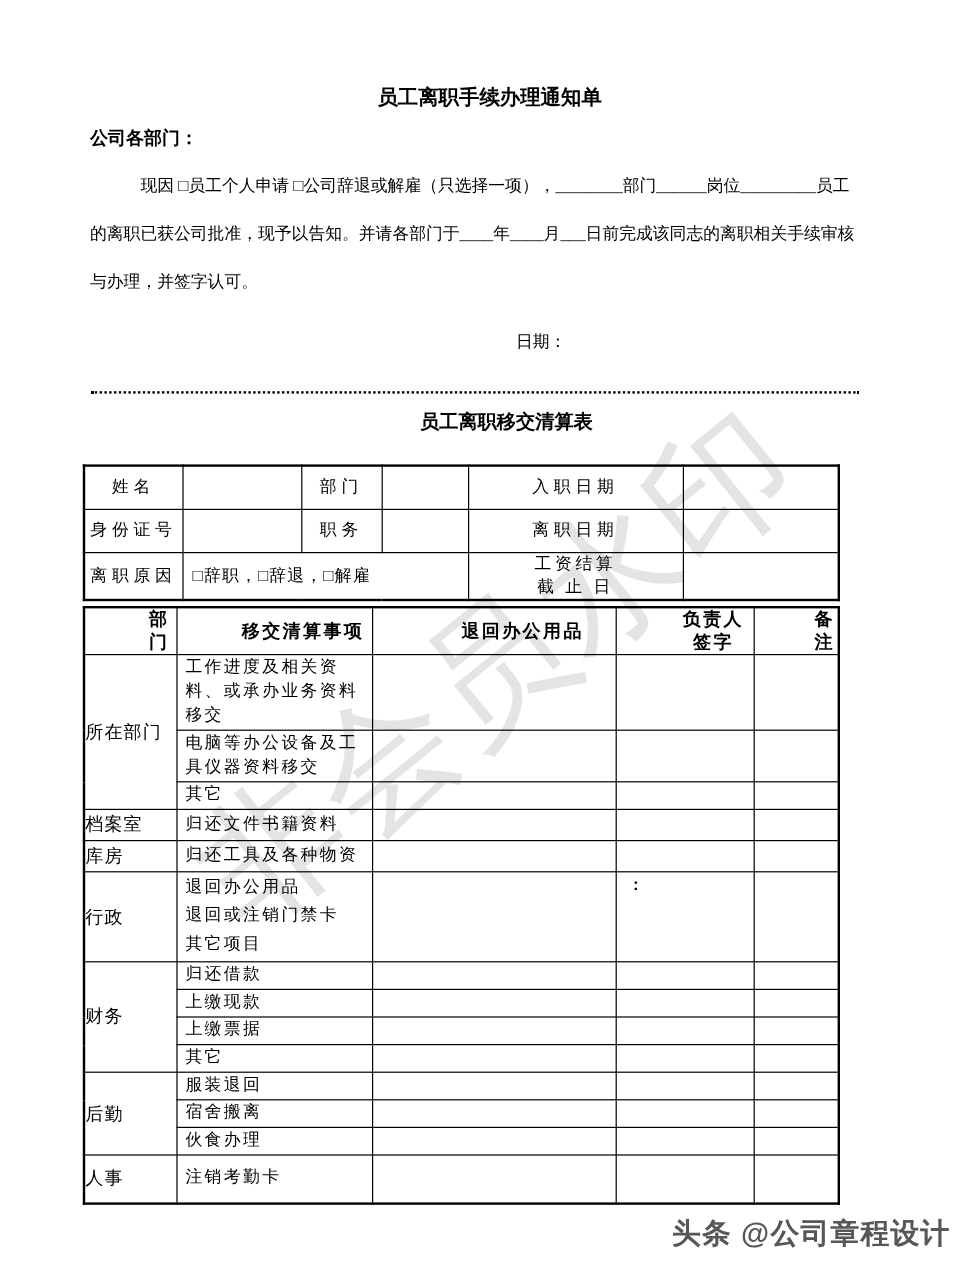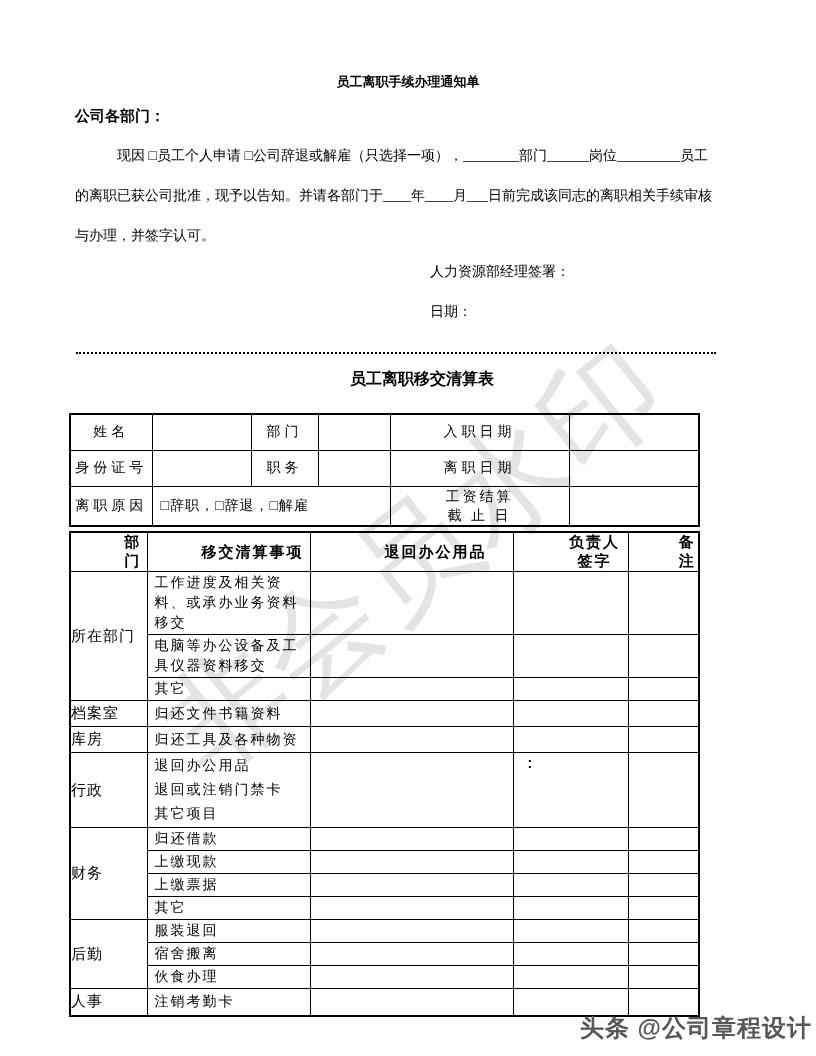--- a/index.html
+++ b/index.html
@@ -8,21 +8,21 @@
     font-family:"Liberation Serif", serif;position:relative;overflow:hidden;
   }
   .watermark{
     position:absolute;top:492px;left:108px;width:612px;height:130px;
     text-align:center;font-size:118px;line-height:130px;color:#e4e4e4;
     font-family:"Liberation Sans", sans-serif;letter-spacing:2px;
     transform:rotate(-39deg);z-index:0;user-select:none;white-space:nowrap;
   }
   .title1{
     margin:0;padding-top:70px;text-align:center;
-    font-family:"Liberation Sans", sans-serif;font-size:13px;font-weight:700;line-height:24px;
+    font-family:"Liberation Sans", sans-serif;font-size:17px;font-weight:700;line-height:24px;
     position:relative;z-index:1;
   }
   .salutation{
     margin:12px 0 0 75px;font-size:15px;font-weight:700;line-height:20px;
     font-family:"Liberation Sans", sans-serif;position:relative;z-index:1;
   }
   .paragraph{
     margin:10px 0 0 75px;width:690px;font-size:14px;line-height:40px;
     white-space:pre;text-indent:3em;position:relative;z-index:1;
   }
@@ -57,39 +57,38 @@
   .t2 .item{
     font-size:14px;text-align:left;vertical-align:middle;padding:1px 4px 1px 7px;
     letter-spacing:2px;line-height:20px;white-space:pre-line;
   }
   .t2 .item.spaced{line-height:24px;}
   .t2 .sign-top{
     vertical-align:top;text-align:left;padding:2px 0 0 14px;
     font-family:"Liberation Sans", sans-serif;font-weight:700;font-size:14px;
   }
   .r62{height:62px}.r42{height:42px}.r21{height:21px}.r26{height:26px}
-  .r75{height:75px}.r22{height:22px}.r24{height:27px}
+  .r75{height:75px}.r22{height:22px}.r24{height:40px}
   .stamp{
-    position:absolute;top:1012px;right:4px;z-index:2;
+    position:absolute;top:1012px;right:24px;z-index:2;
     font-family:"Liberation Sans", sans-serif;font-size:24px;font-weight:700;
     color:#575757;letter-spacing:1px;text-shadow:1.5px 1.5px 0 #ffffff;
   }
 </style>
 </head>
 <body>
 
 <div class="watermark">非会员水印</div>
 
 <h1 class="title1">员工离职手续办理通知单</h1>
 <div class="salutation">公司各部门：</div>
 <div class="paragraph">现因 □员工个人申请 □公司辞退或解雇（只选择一项），________部门______岗位_________员工
 的离职已获公司批准，现予以告知。并请各部门于____年____月___日前完成该同志的离职相关手续审核
 与办理，并签字认可。</div>
 <div class="sig-block">
-  <div>人力资源部经理签署：</div>
   <div class="sig-date">日期：</div>
 </div>
 
 <div class="dotted"></div>
 
 <h2 class="title2">员工离职移交清算表</h2>
 
 <table class="t1">
   <colgroup>
       <col style="width:82px">

